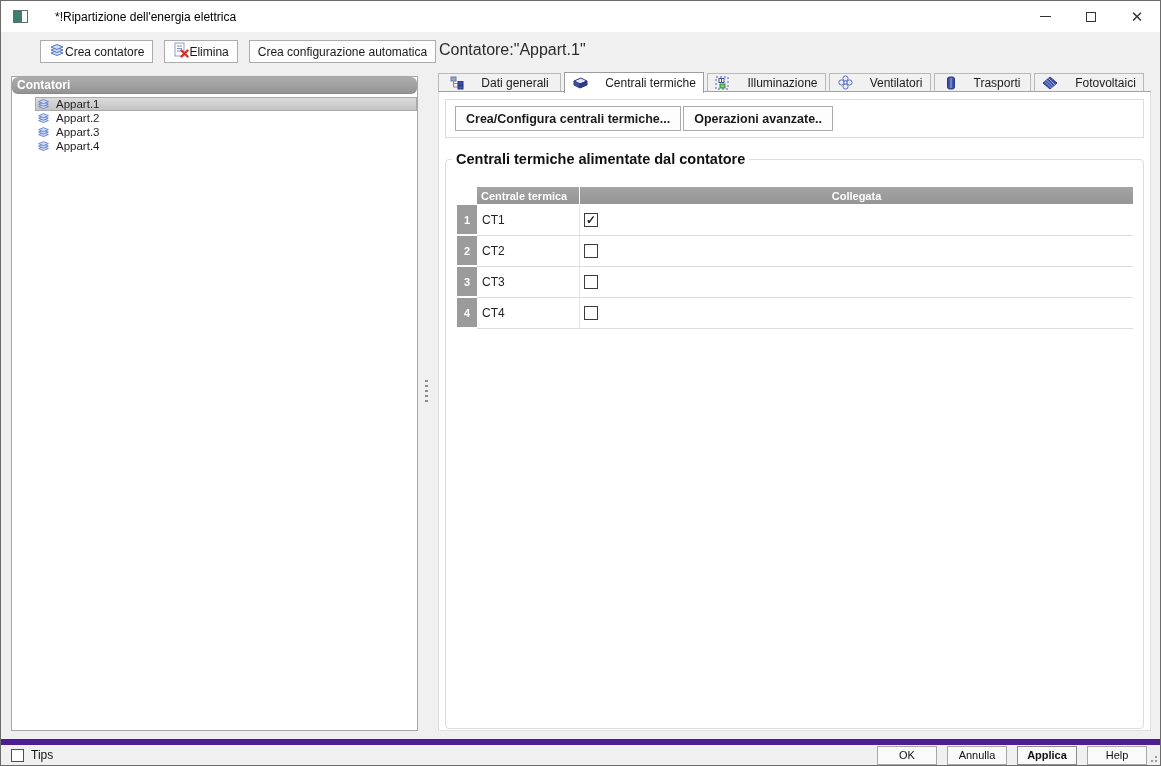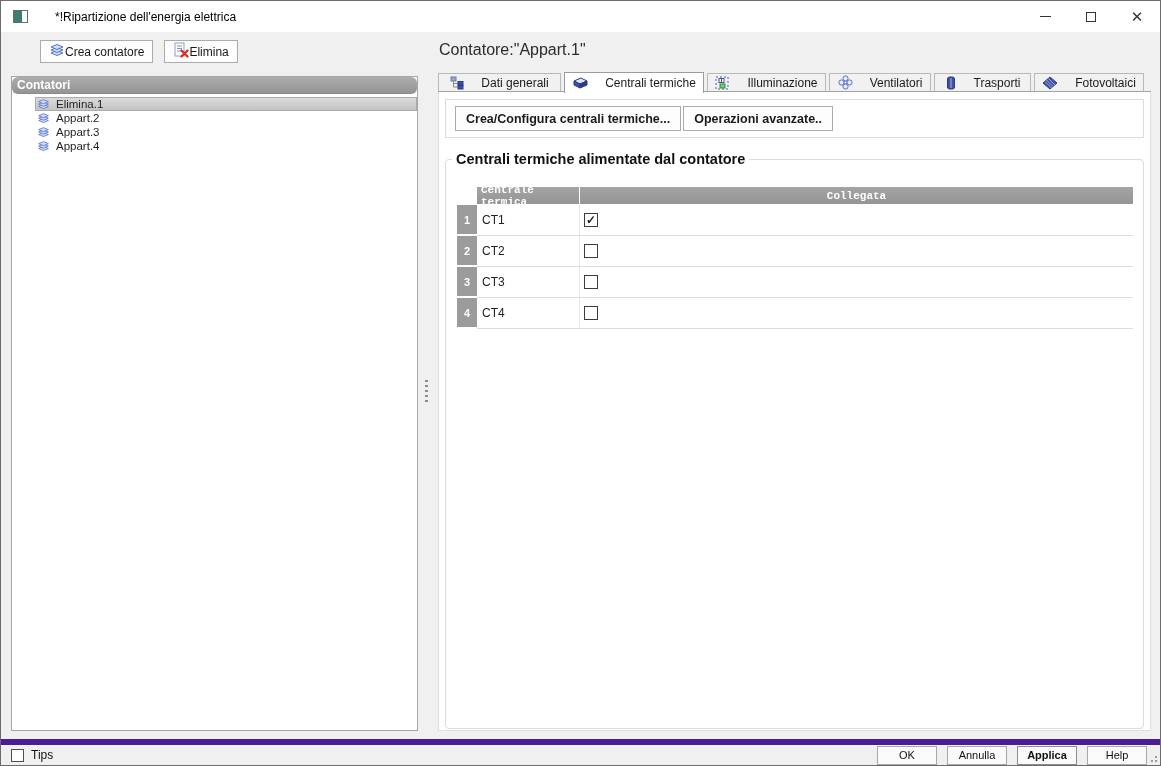--- a/index.html
+++ b/index.html
@@ -116,21 +116,21 @@
     position:absolute; left:6px; top:59px; width:699px; height:578px;
     border:1px solid #dcdcdc; border-radius:4px;
   }
   .groupbox legend {
     font-size:14.5px; font-weight:bold; color:#111;
     margin-left:6px; padding:0 4px;
   }
 
   
   .ct-table { position:absolute; left:11px; top:20px; width:676px; }
-  .t-head { display:flex; height:17px; margin-bottom:1px;font-family:Liberation Mono, monospace; }
+  .t-head { display:flex; height:17px; margin-bottom:1px; }
   .t-corner { width:20px; }
   .t-h1 {
     width:103px; background:linear-gradient(#a4a4a4,#959595); color:#fff;
     font-size:11px; font-weight:bold; display:flex; align-items:center;
     padding-left:4px; border-right:1px solid #fff;
   }
   .t-h2 {
     flex:1; background:linear-gradient(#a4a4a4,#959595); color:#fff;
     font-size:11px; font-weight:bold; display:flex; align-items:center; justify-content:center;
   }
@@ -218,37 +218,40 @@
           <line x1="4" y1="4" x2="9" y2="4" stroke="#7b8fc9"></line>
           <line x1="4" y1="6.5" x2="9" y2="6.5" stroke="#7b8fc9"></line>
           <line x1="4" y1="9" x2="9" y2="9" stroke="#7b8fc9"></line>
           <g stroke="#d3332b" stroke-width="2.4" stroke-linecap="round">
             <line x1="8.5" y1="8.5" x2="14.5" y2="14.5"></line>
             <line x1="14.5" y1="8.5" x2="8.5" y2="14.5"></line>
           </g>
         </svg>
       </span>
       <span>Elimina</span>
+    </button>
+    <button class="tb-btn">
+      <span>Crea configurazione automatica</span>
     </button>
   </div>
 
   <div class="sidebar">
     <div class="sidebar-header">Contatori</div>
     <div class="tree">
       <div class="tree-item selected">
         <span class="ico">
           <svg width="13" height="13" viewBox="0 0 16 15">
               <g stroke="#5574c7" fill="#cfdcf5" stroke-width="1">
                 <path d="M2 10 L8 7.5 L14 10 L8 12.5 Z"></path>
                 <path d="M2 7 L8 4.5 L14 7 L8 9.5 Z"></path>
                 <path d="M2 4 L8 1.5 L14 4 L8 6.5 Z"></path>
               </g>
             </svg>
         </span>
-        <span>Elimina.1</span>
+        <span>Appart.1</span>
       </div>
       <div class="tree-item">
         <span class="ico">
           <svg width="13" height="13" viewBox="0 0 16 15">
               <g stroke="#5574c7" fill="#cfdcf5" stroke-width="1">
                 <path d="M2 10 L8 7.5 L14 10 L8 12.5 Z"></path>
                 <path d="M2 7 L8 4.5 L14 7 L8 9.5 Z"></path>
                 <path d="M2 4 L8 1.5 L14 4 L8 6.5 Z"></path>
               </g>
             </svg>

